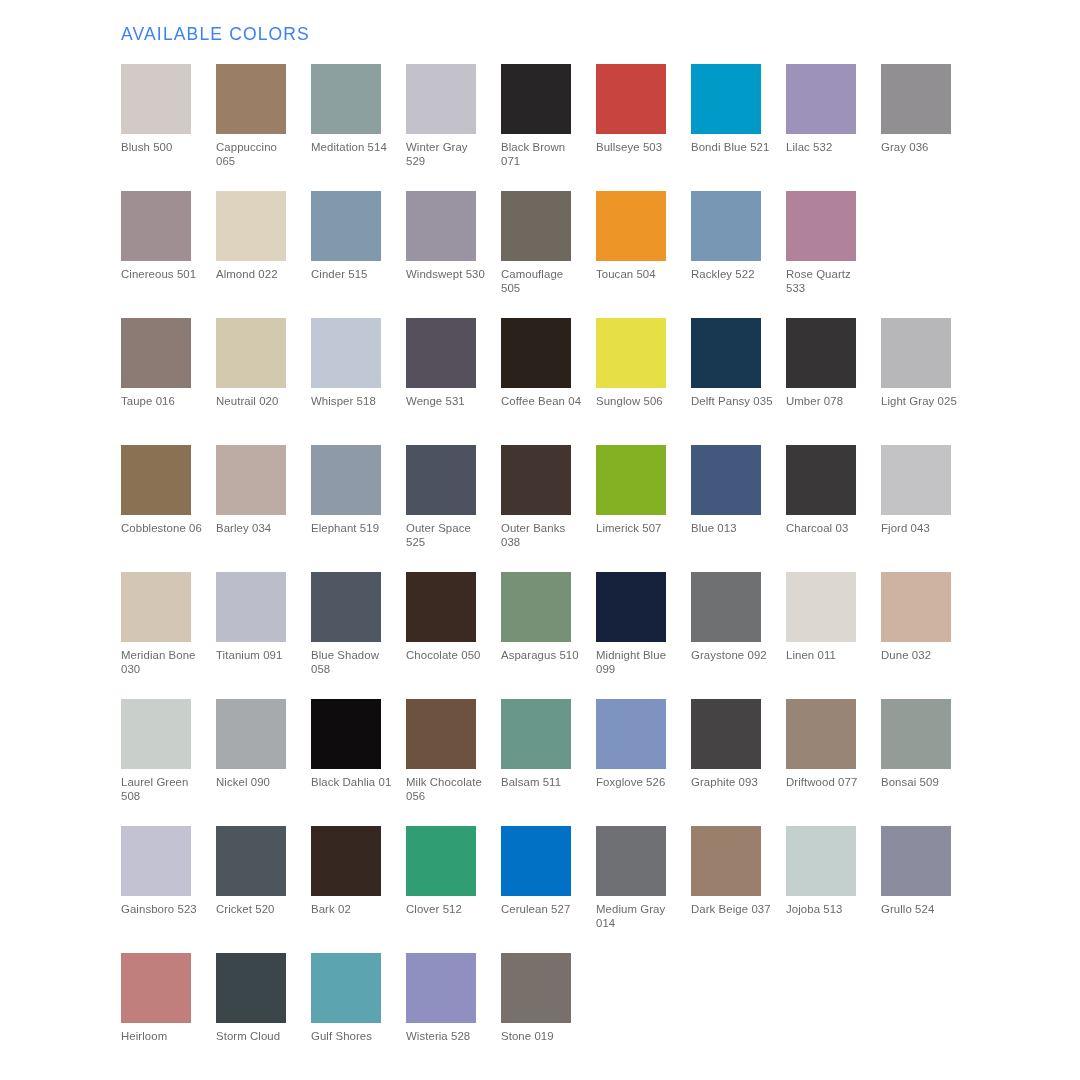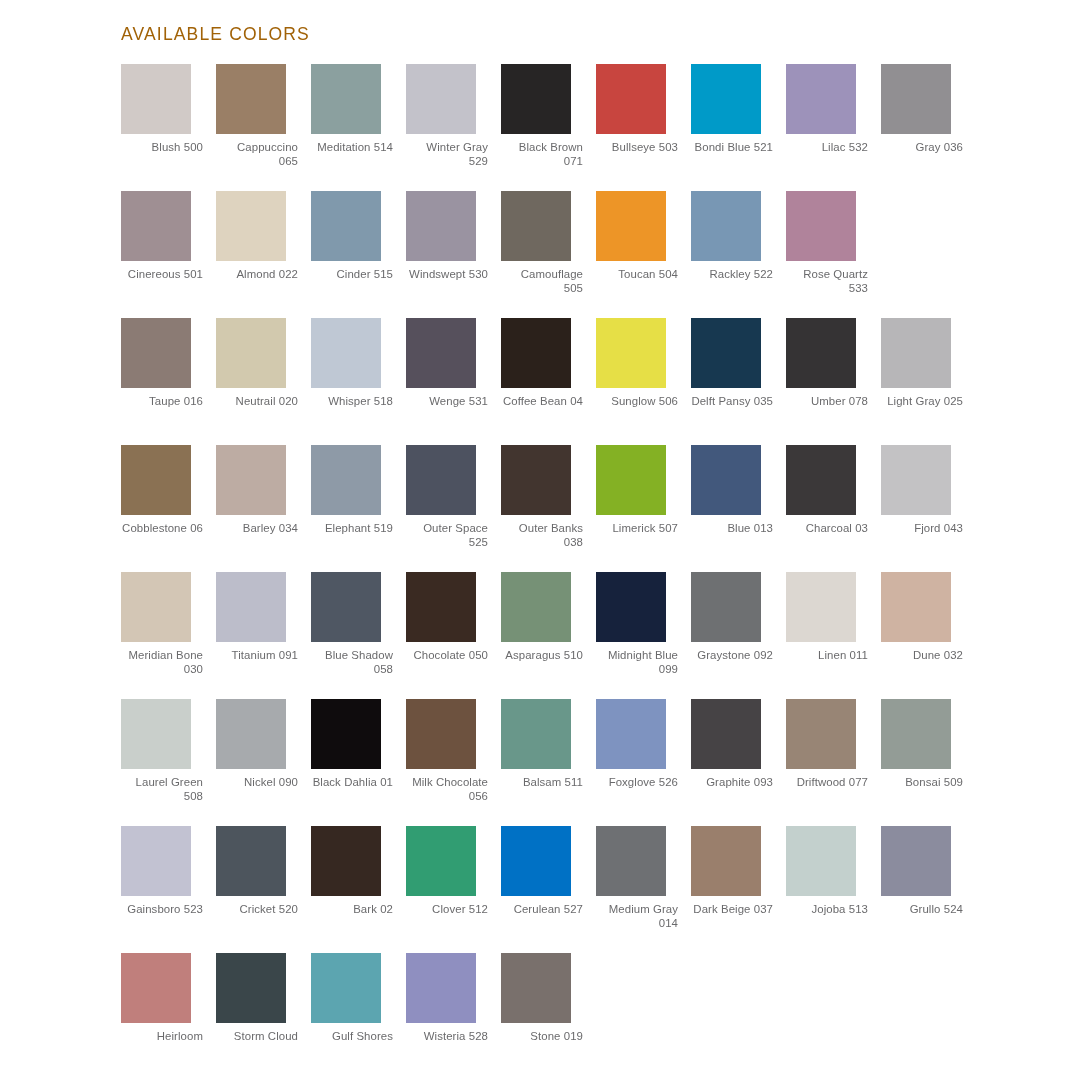--- a/index.html
+++ b/index.html
@@ -21,30 +21,29 @@
     height: 1080px;
     box-sizing: border-box;
     padding: 0;
   }
   .page-title {
     position: absolute;
     left: 121px;
     top: 24px;
     font-size: 17.5px;
     letter-spacing: 1.15px;
-    color: #a16207;
+    color: #3b82f6;
     font-weight: 400;
     white-space: nowrap;
   }
   .swatch-grid {
     position: absolute;
     left: 121px;
     top: 64px;
     width: 840px;
-    text-align: right;
   }
   .swatch-row {
     display: flex;
     height: 127px;
   }
   .swatch-cell {
     width: 95px;
     flex: 0 0 95px;
     box-sizing: border-box;
   }

